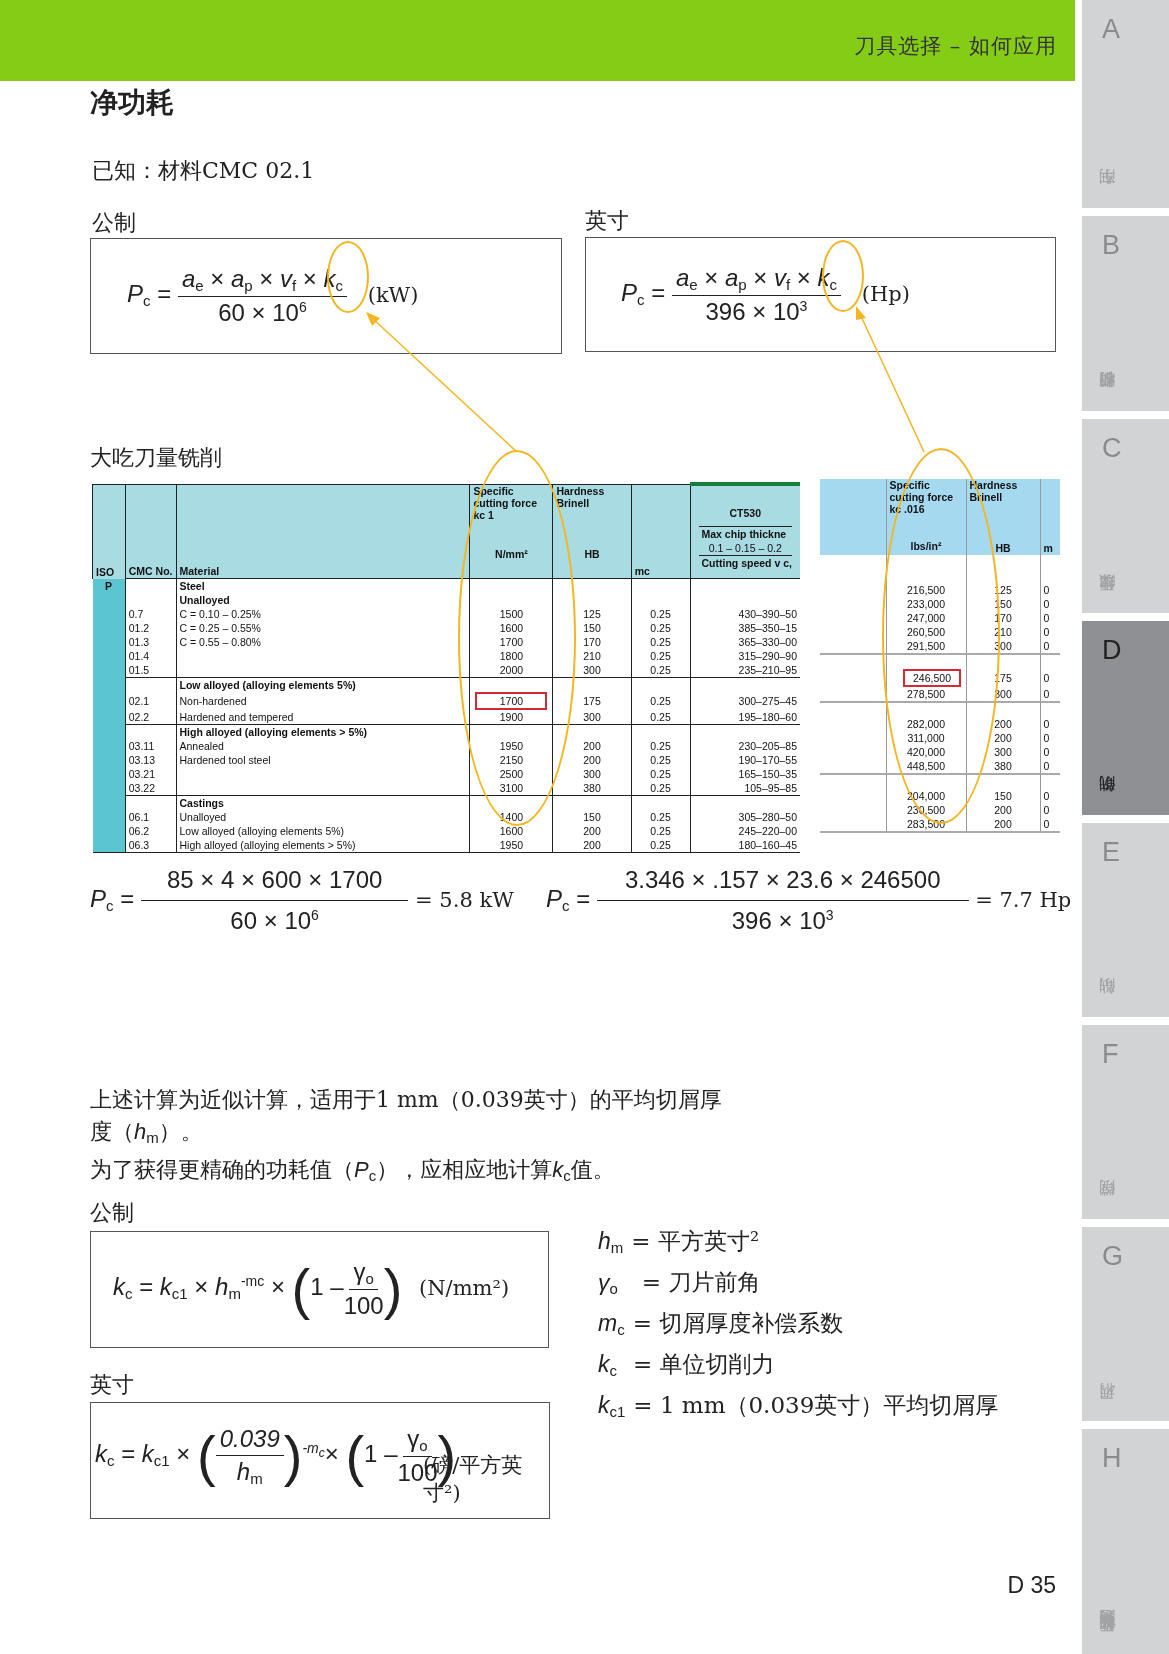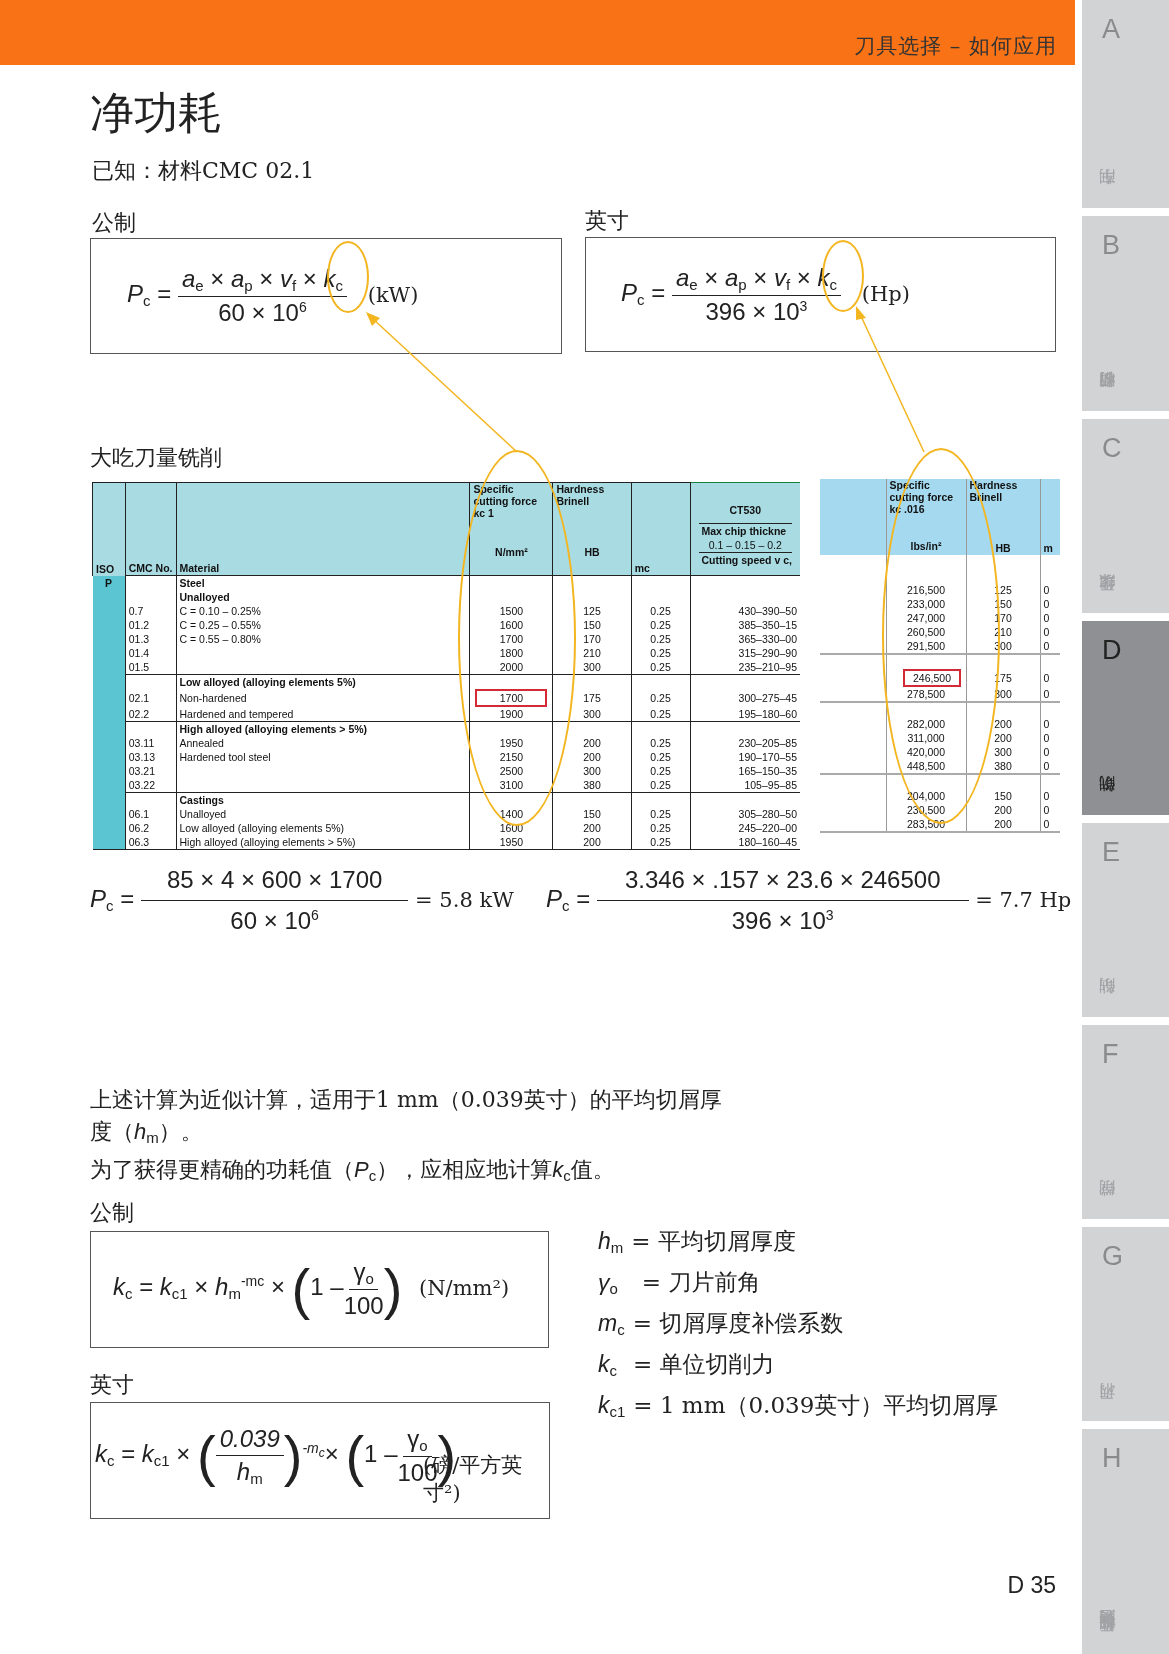--- a/index.html
+++ b/index.html
@@ -1,27 +1,27 @@
 <!DOCTYPE html>
 <html><head>
 <meta charset="utf-8">
 <style>
 *{box-sizing:border-box;margin:0;padding:0}
 body{width:1169px;height:1654px;background:#fff;position:relative;overflow:hidden;font-family:"DejaVu Serif",serif;color:#222}
 .abs{position:absolute}
 .sans{font-family:"Liberation Sans",sans-serif}
-.header{left:0;top:0;width:1075px;height:65px;background:#f97316}
+.header{left:0;top:0;width:1075px;height:81px;background:#84cc16}
 .header-title{right:18px;top:32px;font-size:21px;color:#333;letter-spacing:1px}
 .tab{left:1082px;width:87px;background:#d2d3d5}
 .tab.active{background:#8f9093}
 .tab-letter{position:absolute;left:20px;top:14px;font-family:"Liberation Sans",sans-serif;font-size:27px;color:#8a8b8d}
 .tab.active .tab-letter{color:#222}
 .tab-label{position:absolute;left:16px;bottom:10px;writing-mode:vertical-rl;transform:rotate(180deg);font-size:16px;color:#a2a3a5;line-height:17px}
 .tab.active .tab-label{color:#222}
-h1{left:90px;top:84px;font-size:44px;font-weight:normal;font-family:"DejaVu Sans",sans-serif;color:#222}
+h1{left:90px;top:84px;font-size:28px;font-weight:bold;font-family:"DejaVu Sans",sans-serif;color:#222}
 .given{left:92px;top:156px;font-size:22px}
 .label{font-size:22px}
 .box{border:1.5px solid #555}
 .frac{display:inline-flex;flex-direction:column;align-items:center;vertical-align:middle}
 .frac .num{padding:0 4px 2px;border-bottom:1.5px solid #222}
 .frac .den{padding-top:2px}
 .math{font-family:"Liberation Sans",sans-serif;font-size:24px;color:#222;white-space:nowrap}
 .i{font-style:italic}
 sub{font-size:15px;vertical-align:-4px}
 sup{font-size:14px;vertical-align:9px}
@@ -133,21 +133,21 @@
     <th class="vr" style="width:310px;border-top:1px solid #222">Material</th>
     <th class="vr" style="width:82px;border-top:1px solid #222;vertical-align:top">
             <div style="white-space:normal;line-height:12px;width:76px">Specific cutting force kc 1</div>
             <div class="c" style="margin-top:26px">N/mm²</div>
           </th>
     <th class="vr" style="width:80px;border-top:1px solid #222;vertical-align:top">
             <div style="white-space:normal;line-height:12px;width:60px">Hardness Brinell</div>
             <div class="c" style="margin-top:38px">HB</div>
           </th>
     <th class="vr c" style="width:64px;border-top:1px solid #222">mc</th>
-    <th style="width:96px;border-top:1px solid #15803d;padding:8px">
+    <th style="width:96px;border-top:4px solid #15803d;padding:8px">
       <div class="c" style="border-bottom:1px solid #222;line-height:26px;padding-top:6px">CT530</div>
       <div style="padding-left:3px">Max chip thickne</div>
       <div class="c" style="font-weight:normal;border-bottom:1px solid #222">0.1 – 0.15 – 0.2</div>
       <div style="padding-left:3px">Cutting speed v c,</div>
     </th>
   </tr>
   </tbody>
       <tbody id="tbody-main">
         <tr>
           <td class="iso vr c" style="font-weight:bold">P</td>
@@ -507,20 +507,20 @@
       </span><span style="font-size:56px;vertical-align:middle">)</span><sup class="i">-m<sub style="font-size:12px">c</sub></sup>×
     <span style="font-size:56px;vertical-align:middle">(</span>1 –<span class="frac">
         <span class="num">γ<sub>o</sub></span>
         <span class="den">100</span>
       </span><span style="font-size:56px;vertical-align:middle">)</span>
   </div>
   <div class="abs unit" style="left:332px;top:48px;width:110px;line-height:28px">(磅/平方英寸²)</div>
 </div>
 
 <div class="abs defs" style="left:598px;top:1224px" id="defs">
-    <div><span class="sans i" style="display:inline-block;width:auto">h</span><sub class="sans">m</sub><span style="margin-left:8px">= 平均切屑厚度</span></div>
+    <div><span class="sans i" style="display:inline-block;width:auto">h</span><sub class="sans">m</sub><span style="margin-left:8px">= 平方英寸²</span></div>
     <div><span class="sans i" style="display:inline-block;width:auto">γ</span><sub class="sans">o</sub><span style="margin-left:24px">= 刀片前角</span></div>
     <div><span class="sans i" style="display:inline-block;width:auto">m</span><sub class="sans">c</sub><span style="margin-left:8px">= 切屑厚度补偿系数</span></div>
     <div><span class="sans i" style="display:inline-block;width:auto">k</span><sub class="sans">c</sub><span style="margin-left:16px">= 单位切削力</span></div>
     <div><span class="sans i" style="display:inline-block;width:auto">k</span><sub class="sans">c1</sub><span style="margin-left:8px">= 1 mm（0.039英寸）平均切屑厚</span></div>
   </div>
 
 <div class="abs page-num">D 35</div>
 
 </body></html>

